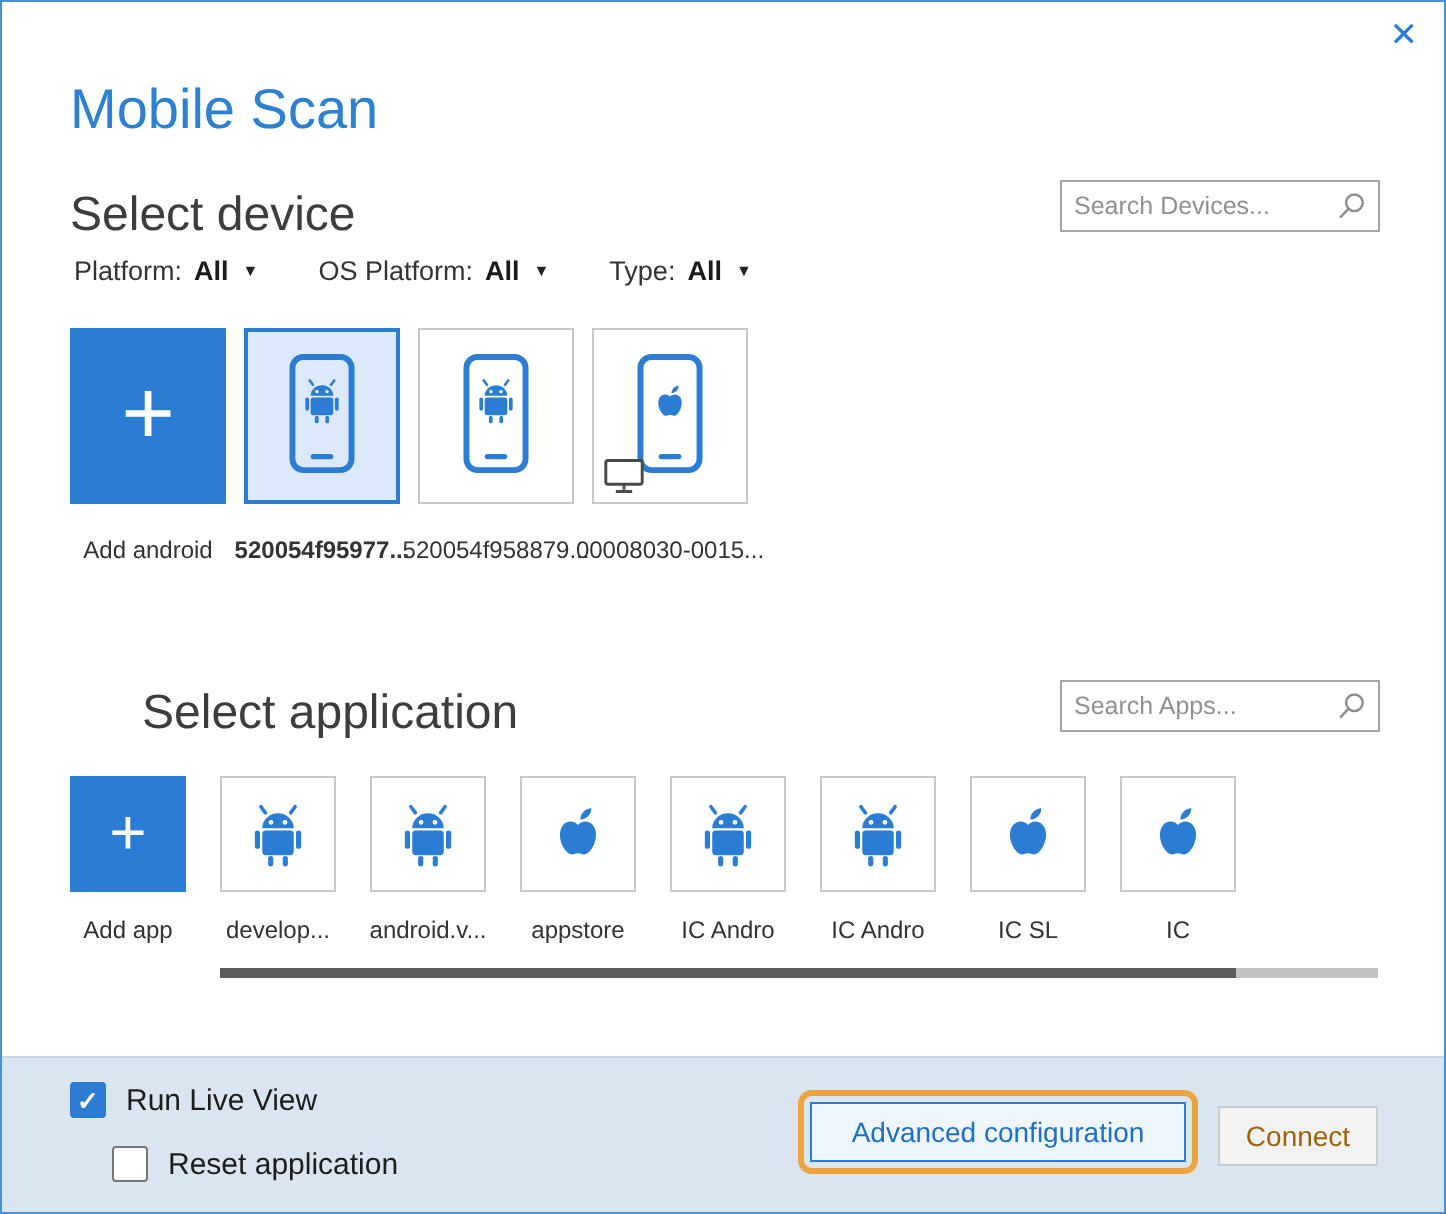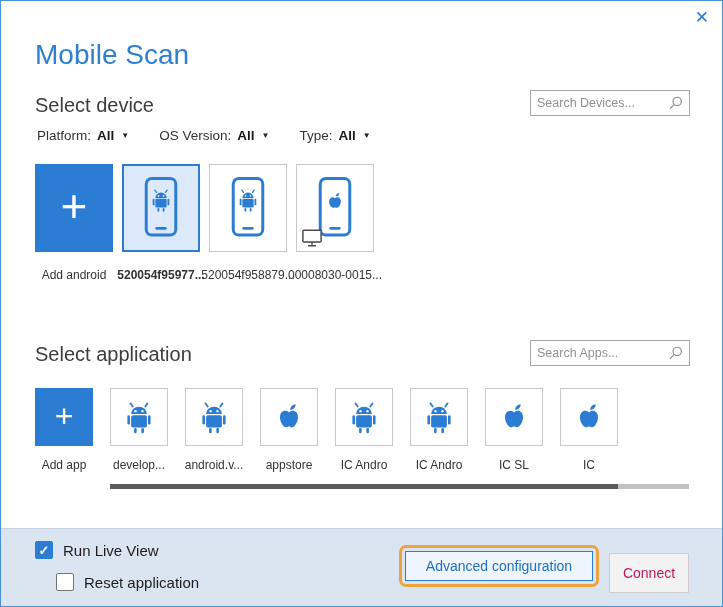--- a/index.html
+++ b/index.html
@@ -3,23 +3,23 @@
 <meta charset="utf-8">
 <style>
   html,body{margin:0;padding:0;background:#fff;}
   .dialog{
     position:relative;width:721px;height:605px;box-sizing:content-box;
     border:1px solid #4a90d9;background:#ffffff;overflow:hidden;
     font-family:"Liberation Sans",sans-serif;
   }
   .close{position:absolute;top:8px;right:13px;color:#2b7cd3;font-size:17px;line-height:1;cursor:pointer;}
   .title{position:absolute;left:34px;top:38px;margin:0;font-size:28px;font-weight:400;color:#2e80d2;}
-  .sec-head{position:absolute;left:34px;margin:0;font-size:20px;font-weight:400;color:#3d3d3d;}
+  .sec-head{position:absolute;left:34px;margin:0;font-size:24px;font-weight:400;color:#3d3d3d;}
   .sec1{top:93px;}
-  .sec2{top:342px;}
+  .sec2{top:342px;margin-left:36px;}
 
   .searchbox{position:absolute;right:32px;width:160px;height:26px;border:1px solid #a6a6a6;
     background:#fff;display:flex;align-items:center;box-sizing:border-box;}
   .search1{top:89px;}
   .search2{top:339px;}
   .searchbox input{flex:1;min-width:0;border:0;outline:0;padding:0 6px;font-size:12.5px;
     font-family:inherit;color:#444;background:transparent;}
   .searchbox input::placeholder{color:#909090;}
   .mag{width:16px;height:16px;margin-right:5px;flex:0 0 auto;}
 
@@ -63,22 +63,22 @@
   .cb{width:18px;height:18px;box-sizing:border-box;border:1px solid #767676;background:#fff;
     display:flex;align-items:center;justify-content:center;border-radius:2px;flex:0 0 auto;}
   .cb.checked{background:#2b7cd3;border-color:#2b7cd3;}
   .tick{color:#fff;font-size:13px;font-weight:700;line-height:1;}
   .cblabel{font-size:15px;color:#1d1d1d;}
 
   .highlight-ring{position:absolute;left:398px;top:16px;border:3px solid #eda43e;border-radius:7px;padding:3px;}
   .btn{font-family:inherit;box-sizing:border-box;}
   .advanced{display:block;width:188px;height:30px;background:#eef5fc;border:1px solid #2b7cd3;
     color:#1f6fc4;font-size:14px;cursor:pointer;}
-  .connect{position:absolute;right:33px;top:24px;width:80px;height:40px;background:#f2f2f2;
-    border:1px solid #cdcdcd;color:#be185d;font-size:14px;}
+  .connect{position:absolute;right:33px;top:24px;width:80px;height:30px;background:#f2f2f2;
+    border:1px solid #cdcdcd;color:#a16207;font-size:14px;}
 </style>
 </head>
 <body>
 
 <svg width="0" height="0" style="position:absolute">
   <defs>
     <symbol id="sym-robot" viewBox="0 0 32 32">
       <path d="M10.4,6.6 L8.4,3.9 M21.6,6.6 L23.6,3.9" stroke="currentColor" stroke-width="1.6" stroke-linecap="round" fill="none"></path>
       <path d="M9,13.4 a7,6.6 0 0 1 14,0 z" fill="currentColor"></path>
       <circle cx="12.9" cy="10.8" r="1.05" fill="#ffffff"></circle>
@@ -133,21 +133,21 @@
       </svg>
   </div>
 
   <div class="filters">
     <div class="filter">
       <span class="flabel">Platform:</span>
       <span class="fvalue">All</span>
       <span class="caret">▼</span>
     </div>
     <div class="filter">
-      <span class="flabel">OS Version:</span>
+      <span class="flabel">OS Platform:</span>
       <span class="fvalue">All</span>
       <span class="caret">▼</span>
     </div>
     <div class="filter">
       <span class="flabel">Type:</span>
       <span class="fvalue">All</span>
       <span class="caret">▼</span>
     </div>
   </div>
 

